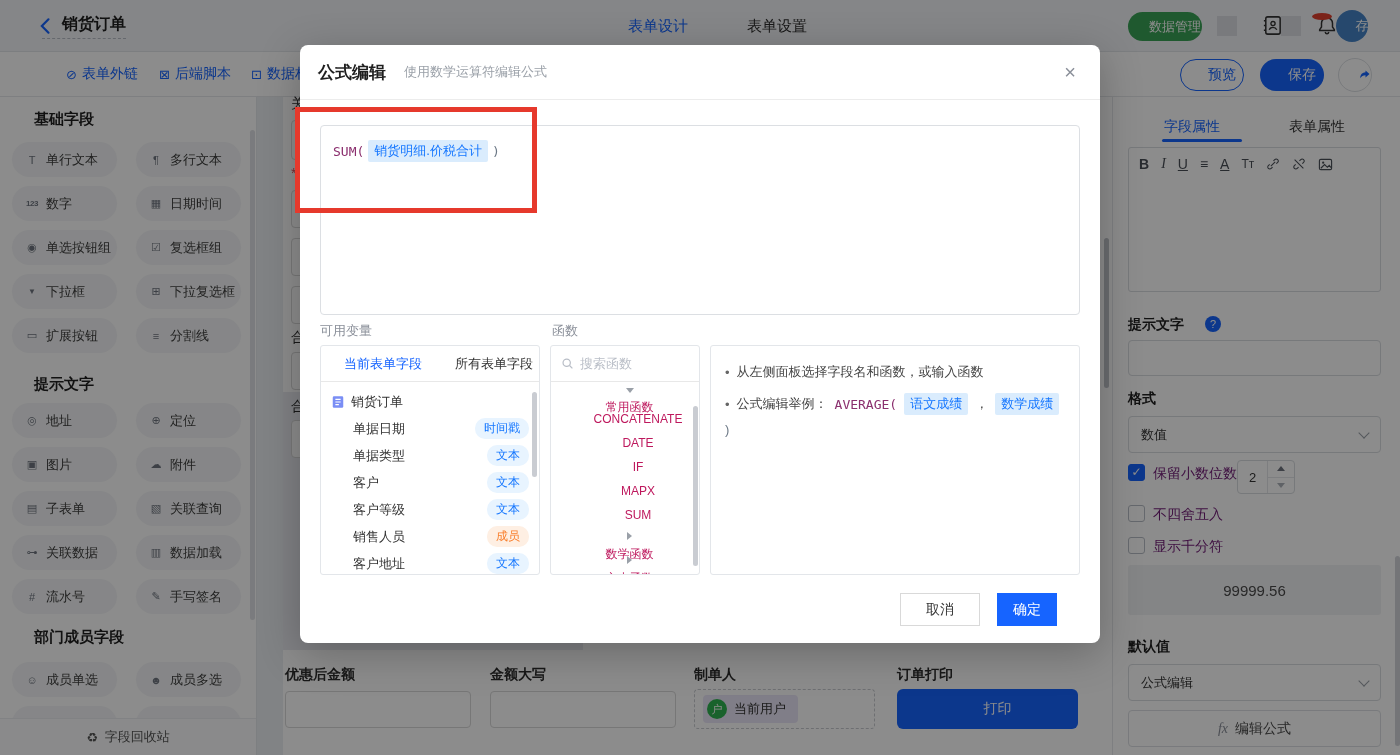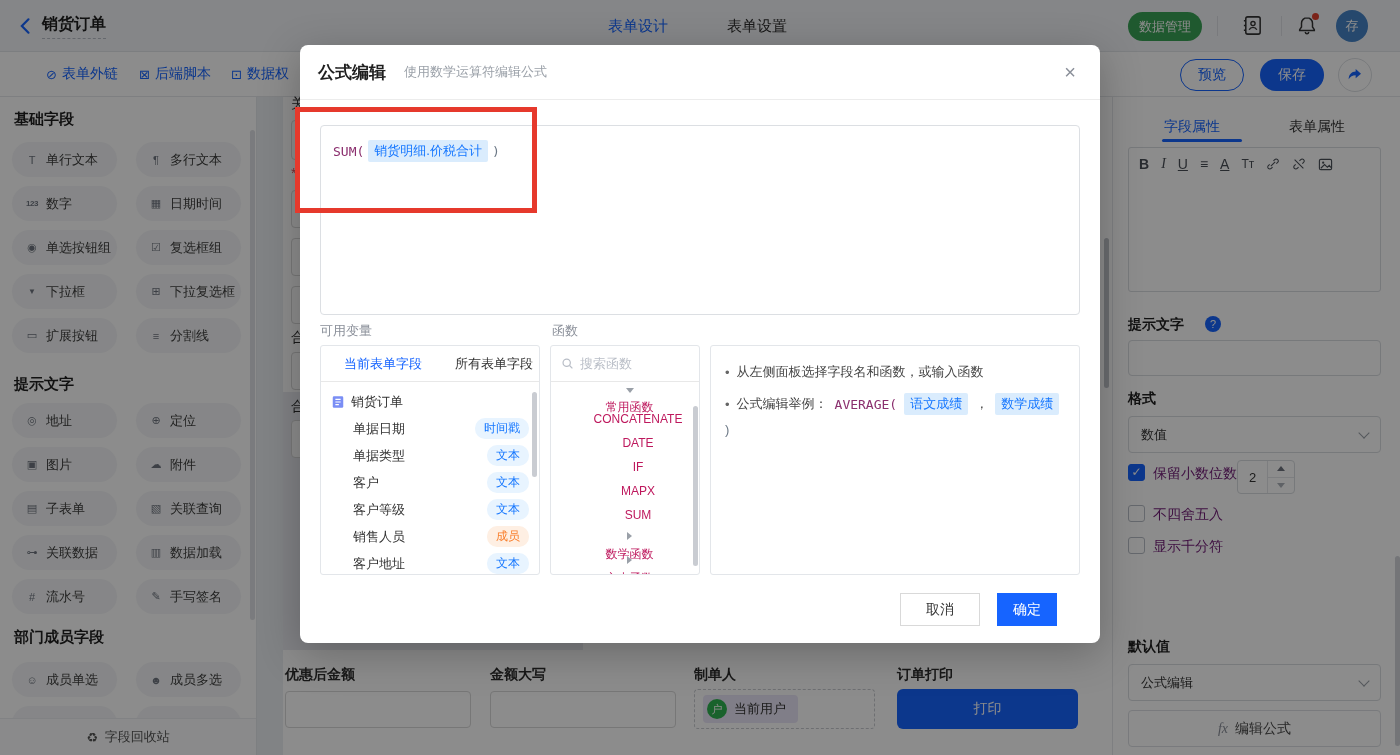--- a/index.html
+++ b/index.html
@@ -1,20 +1,20 @@
 <!DOCTYPE html>
 <html><head>
 <meta charset="utf-8">
 <style>
   * { margin:0; padding:0; box-sizing:border-box; }
   body { background:#555; }
   .app { position:relative; width:1400px; height:755px; overflow:hidden;
          background:#eceef2; font-family:"Liberation Sans","DejaVu Sans",sans-serif;
          font-size:14px; color:#333; }
-  .abs { position:absolute; }
+  .abs { position:absolute;padding-left:20px; }
 
   
   .topbar { left:0; top:0; width:1400px; height:52px; background:#f3f5f8; border-bottom:1px solid #e2e5ea; }
   .back-title { font-size:16px; font-weight:bold; color:#1f1f1f; border-bottom:1px dashed #b9bec7; padding-bottom:3px; }
   .top-tab { font-size:15px; }
   .pill-green { background:#3aa256; color:#fff; font-size:13px; border-radius:15px;
                 display:flex; align-items:center; justify-content:center; }
   .vdiv { width:1px; height:20px; background:#dcdfe3; }
   .avatar { width:32px; height:32px; border-radius:50%; background:#4583c7; color:#fff;
             font-size:13px; display:flex; align-items:center; justify-content:center; }
@@ -383,20 +383,21 @@
             <span class="tri-dn"></span>
           </div>
       </div>
     </div>
 
     <div class="cb" style="left:15px;top:408px"></div>
     <span class="cblabel" style="left:40px;top:409px">不四舍五入</span>
     <div class="cb" style="left:15px;top:440px"></div>
     <span class="cblabel" style="left:40px;top:441px">显示千分符</span>
 
+    <div class="preview-box" style="left:15px;top:468px;width:253px;height:50px">99999.56</div>
 
     <span class="plabel" style="left:15px;top:541px">默认值</span>
     <div class="rselect" style="left:15px;top:567px;width:253px;height:37px">
       <span>公式编辑</span>
       <span class="chev"></span>
     </div>
     <div class="fx-btn" style="left:15px;top:613px;width:253px;height:37px">
       <span class="fx">fx</span>
       <span>编辑公式</span>
     </div>

